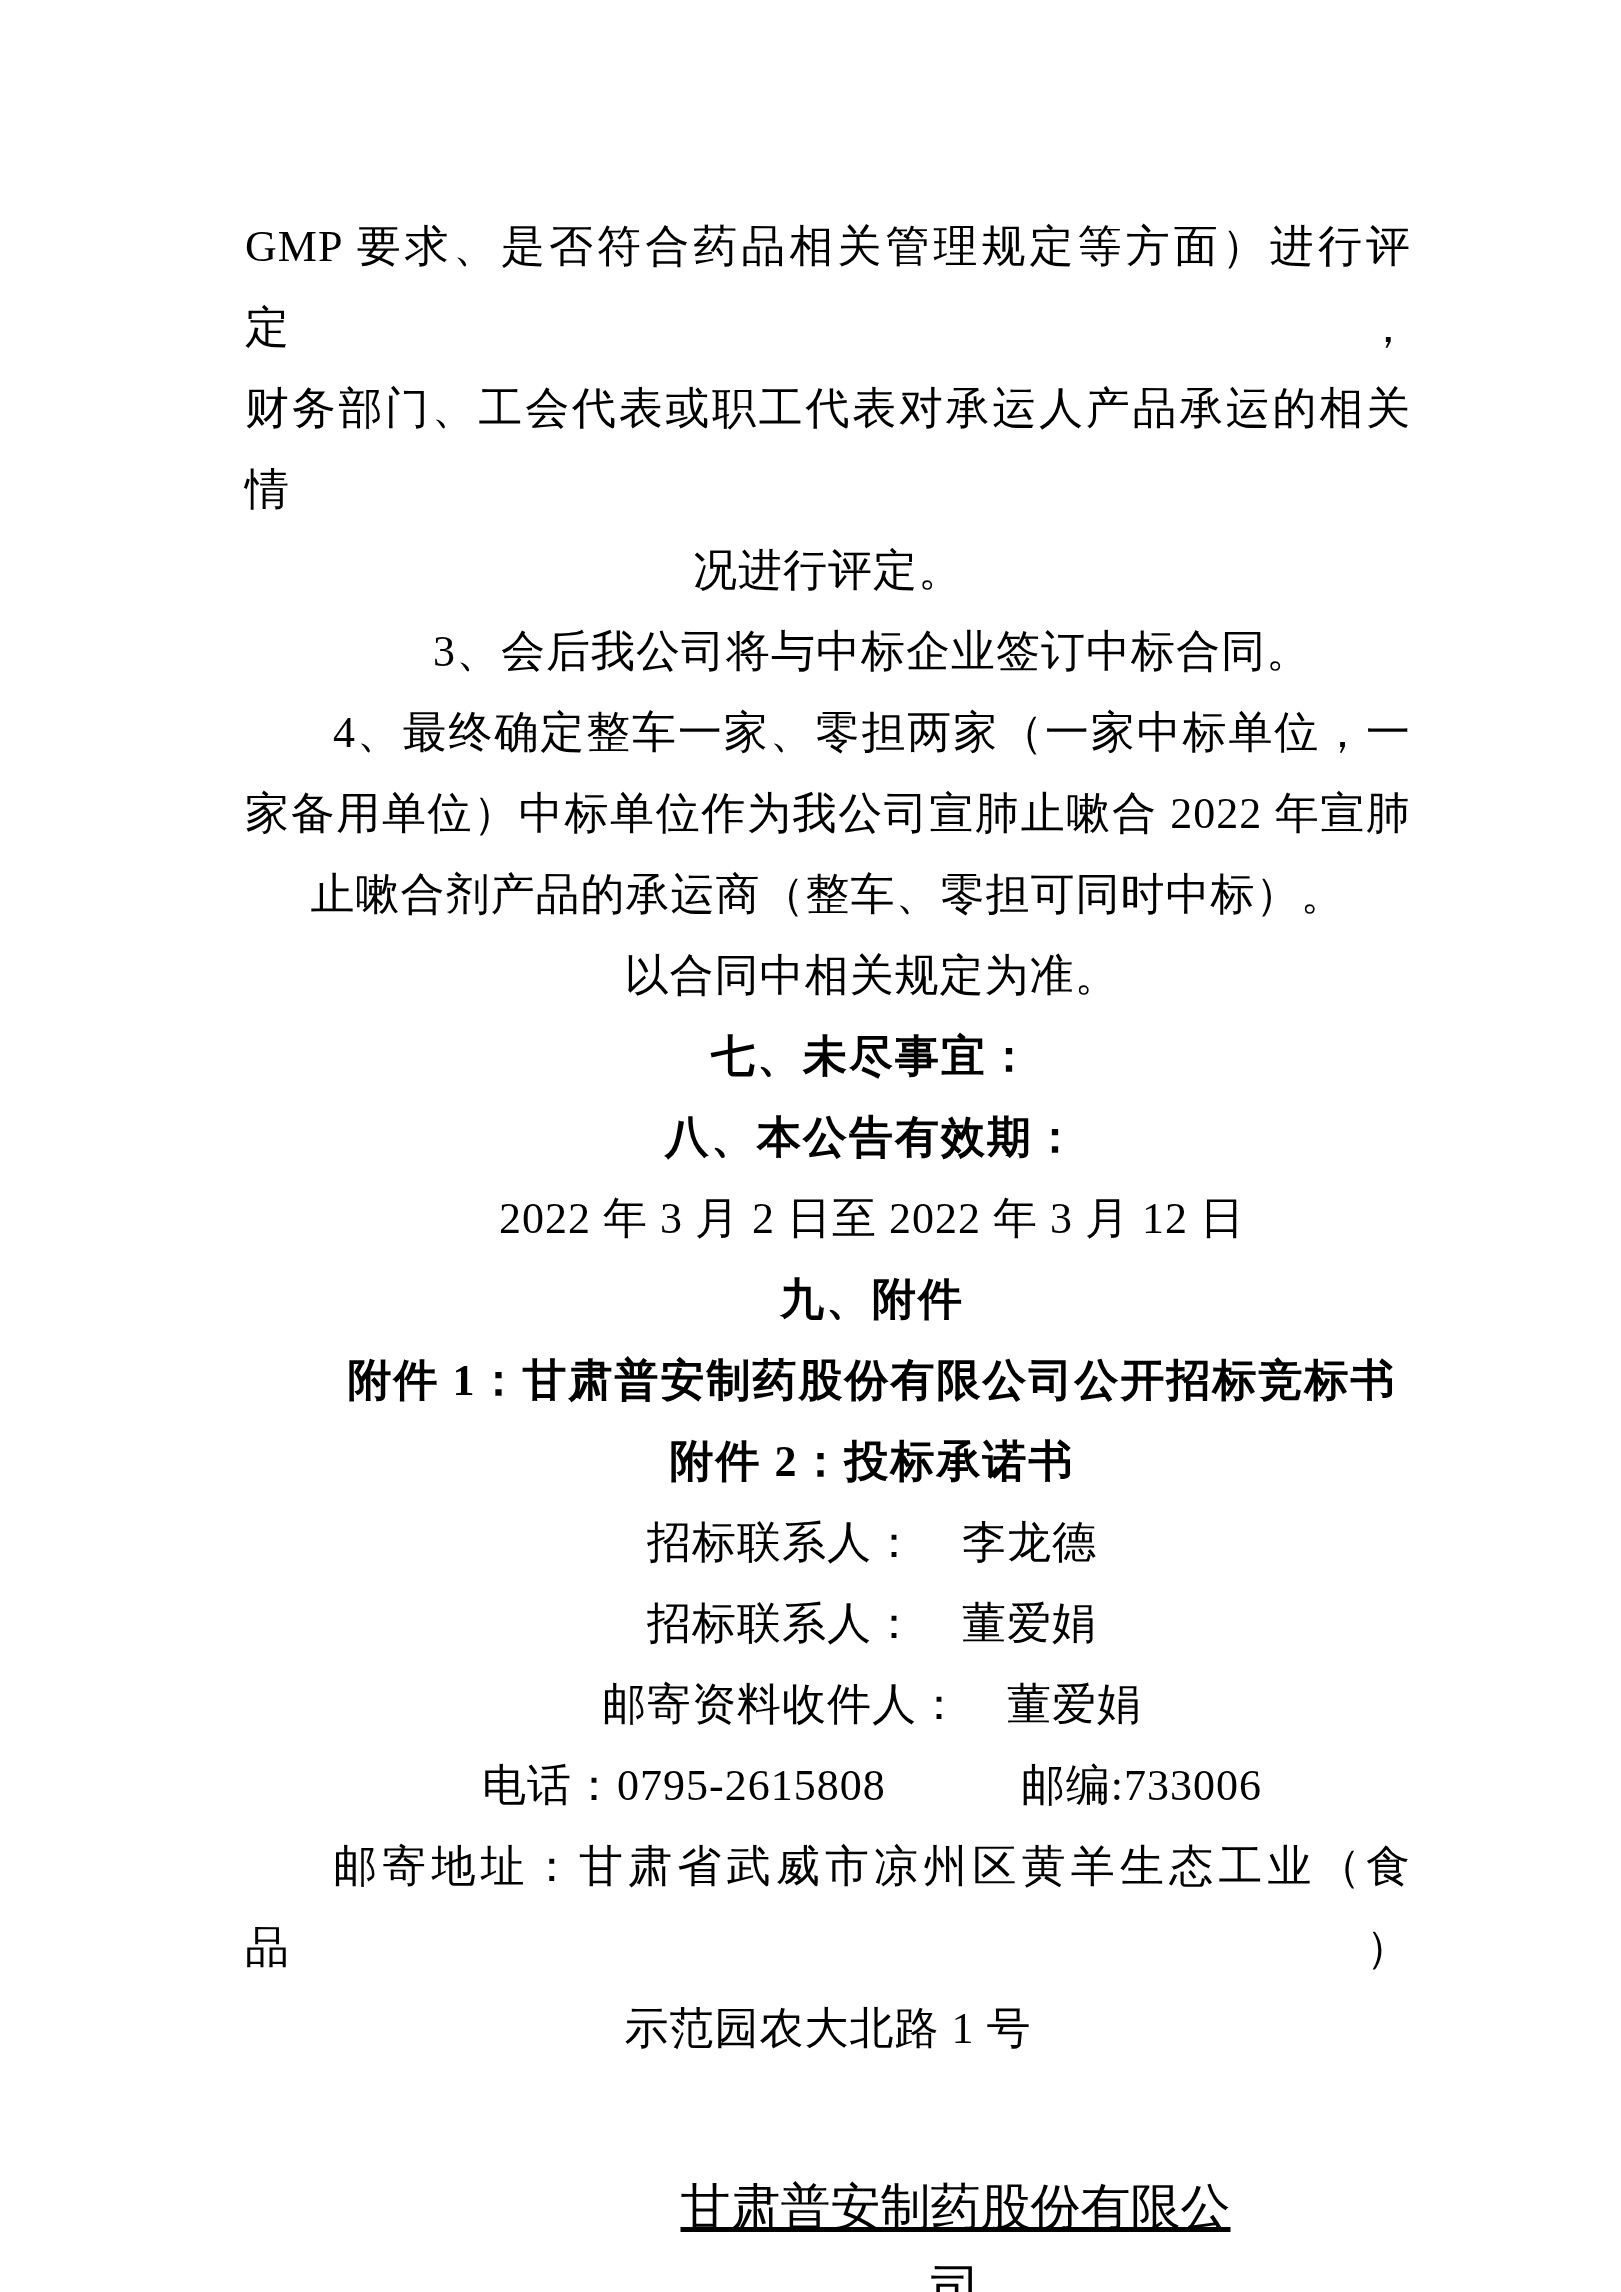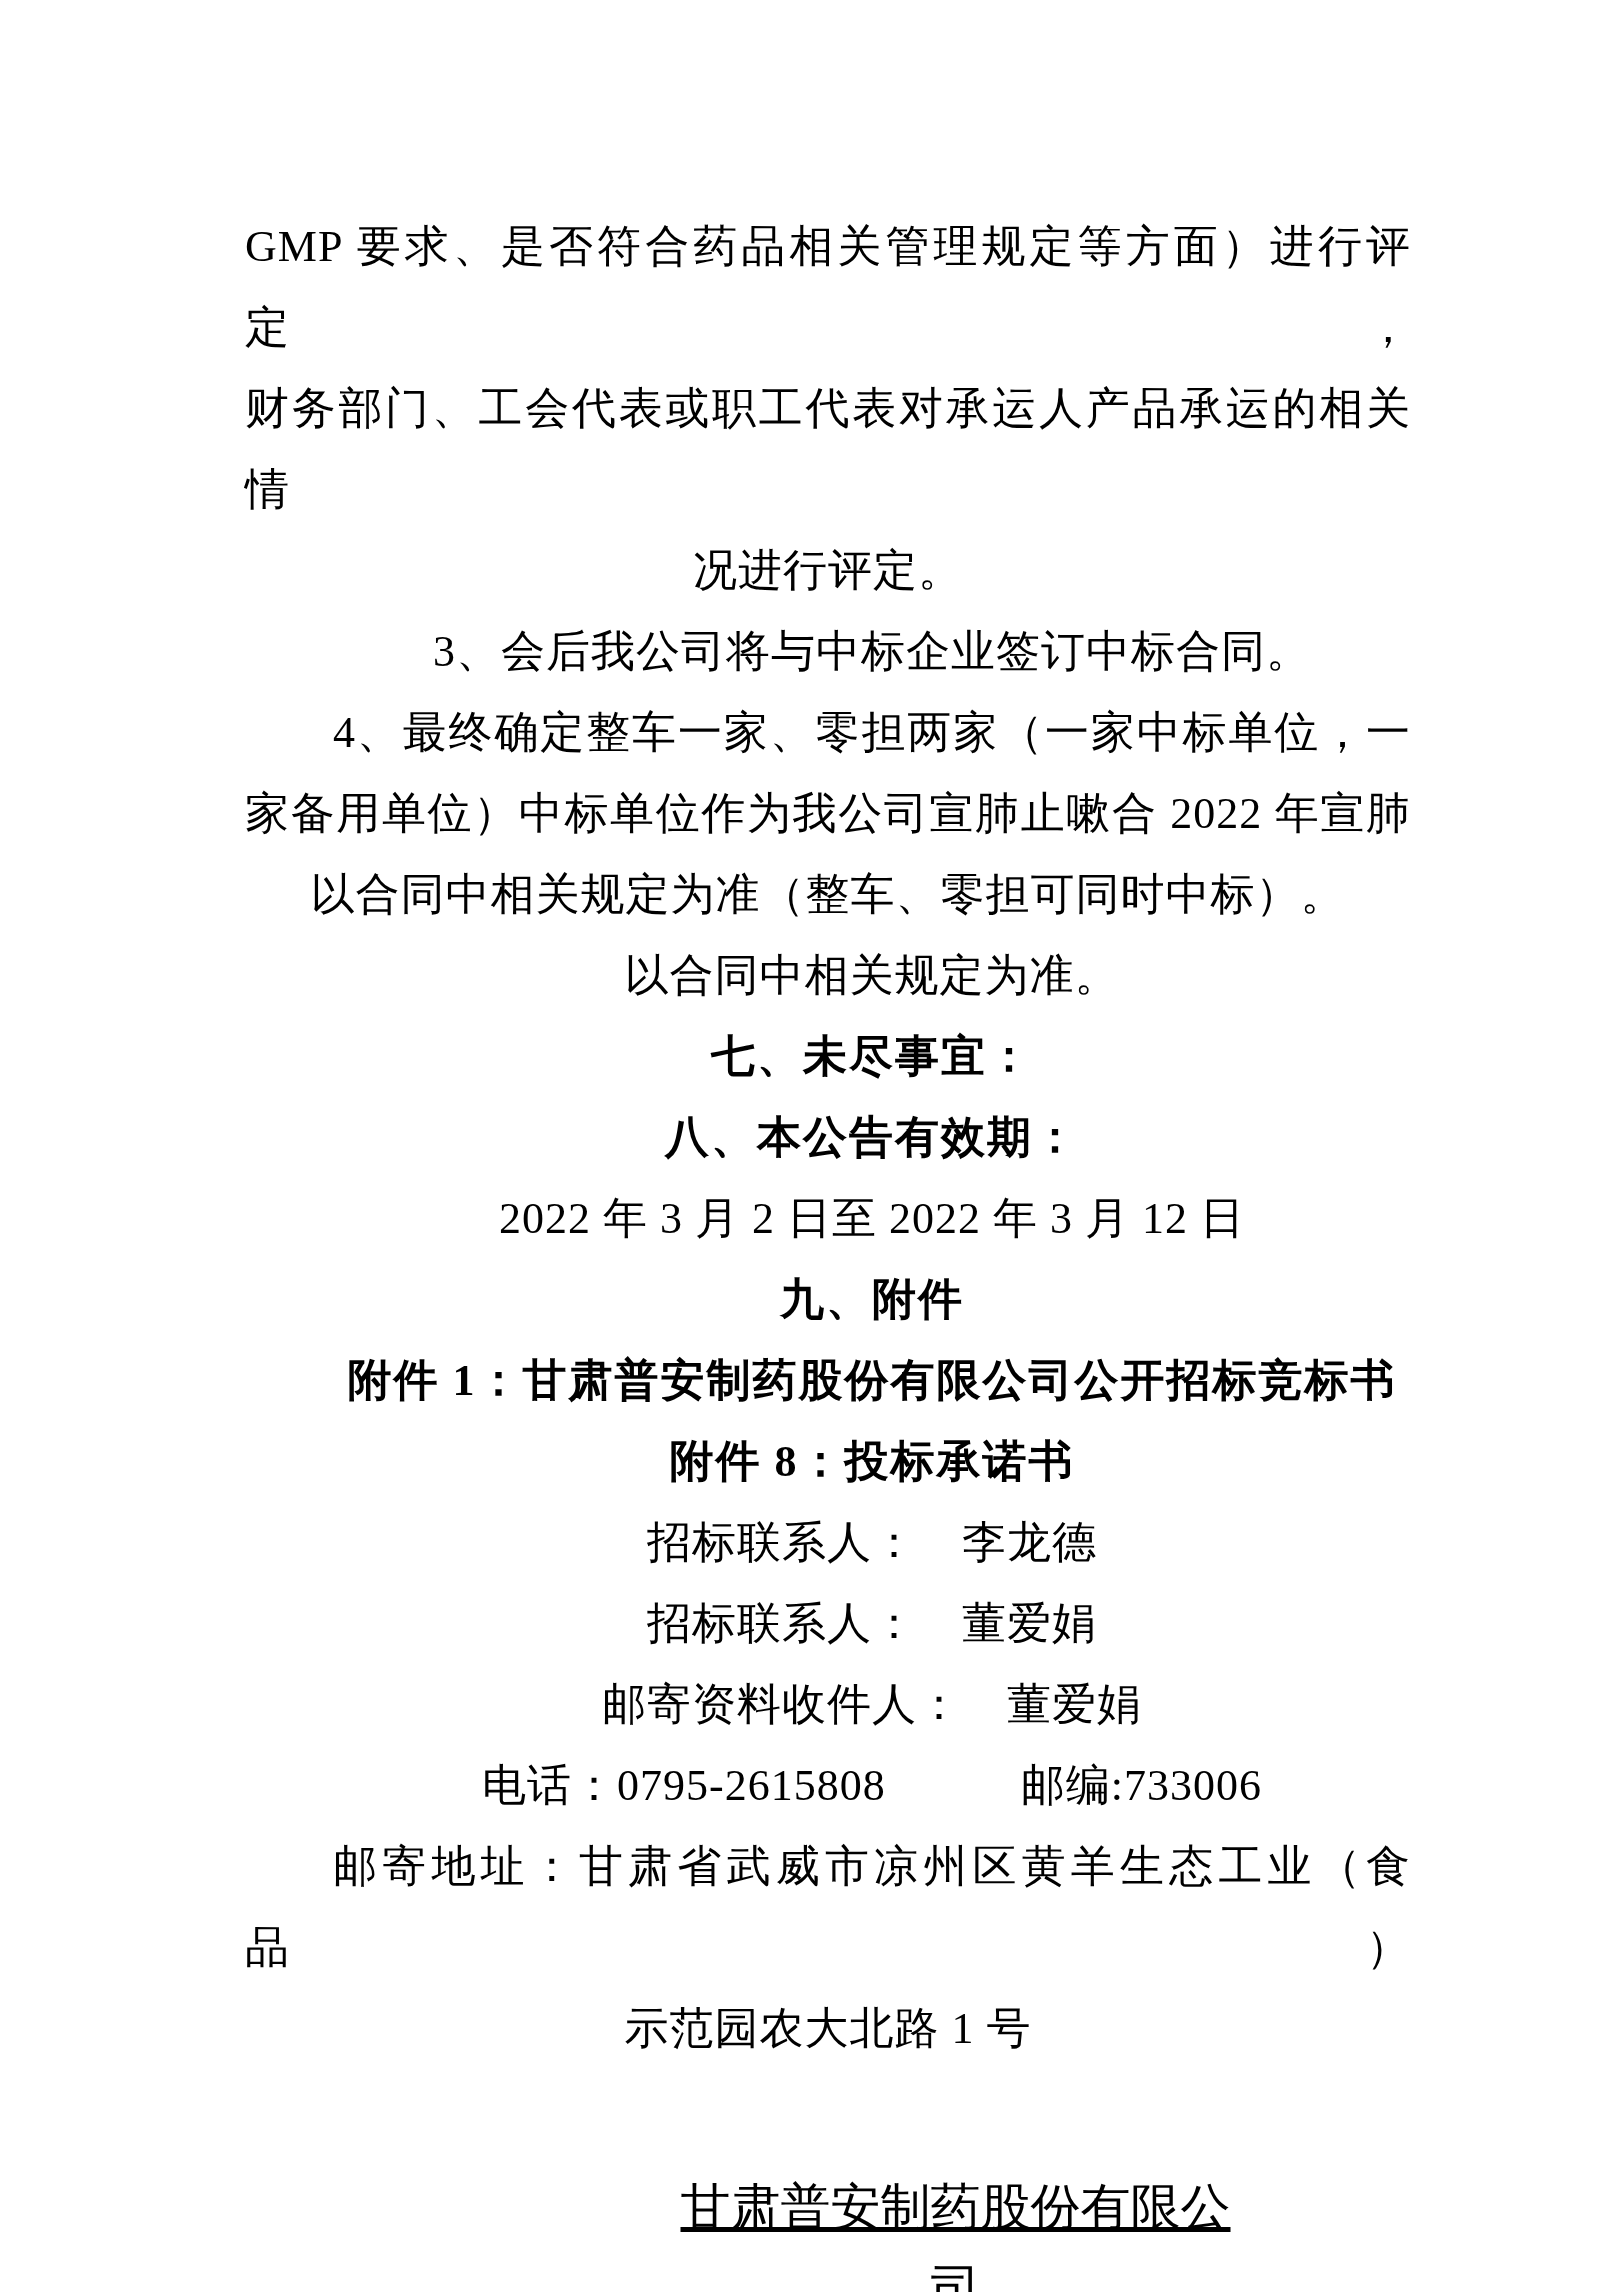--- a/index.html
+++ b/index.html
@@ -58,31 +58,31 @@
 <div class="page">
 
   <p class="doc-line justify">GMP 要求、是否符合药品相关管理规定等方面）进行评定，</p>
   <p class="doc-line justify">财务部门、工会代表或职工代表对承运人产品承运的相关情</p>
   <p class="doc-line">况进行评定。</p>
 
   <p class="doc-line indent">3、会后我公司将与中标企业签订中标合同。</p>
 
   <p class="doc-line indent justify">4、最终确定整车一家、零担两家（一家中标单位，一</p>
   <p class="doc-line justify">家备用单位）中标单位作为我公司宣肺止嗽合 2022 年宣肺</p>
-  <p class="doc-line">以合同中相关规定为准（整车、零担可同时中标）。</p>
+  <p class="doc-line">止嗽合剂产品的承运商（整车、零担可同时中标）。</p>
 
   <p class="doc-line indent">以合同中相关规定为准。</p>
   <p class="doc-line indent bold">七、未尽事宜：</p>
 
   <p class="doc-line indent bold">八、本公告有效期：</p>
   <p class="doc-line indent">2022 年 3 月 2 日至 2022 年 3 月 12 日</p>
 
   <p class="doc-line indent bold">九、附件</p>
   <p class="doc-line indent bold">附件 1：甘肃普安制药股份有限公司公开招标竞标书</p>
-  <p class="doc-line indent bold">附件 8：投标承诺书</p>
+  <p class="doc-line indent bold">附件 2：投标承诺书</p>
 
   <p class="doc-line indent">招标联系人：　李龙德</p>
   <p class="doc-line indent">招标联系人：　董爱娟</p>
   <p class="doc-line indent">邮寄资料收件人：　董爱娟</p>
   <p class="doc-line indent">电话：0795-2615808　　　邮编:733006</p>
   <p class="doc-line indent justify">邮寄地址：甘肃省武威市凉州区黄羊生态工业（食品）</p>
   <p class="doc-line">示范园农大北路 1 号</p>
 
   <div class="signature-block">
     <p class="signature-line">甘肃普安制药股份有限公司</p>

